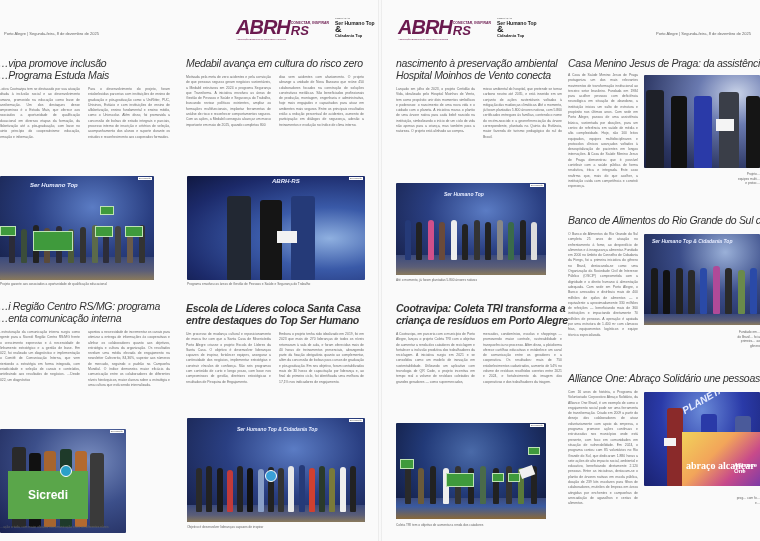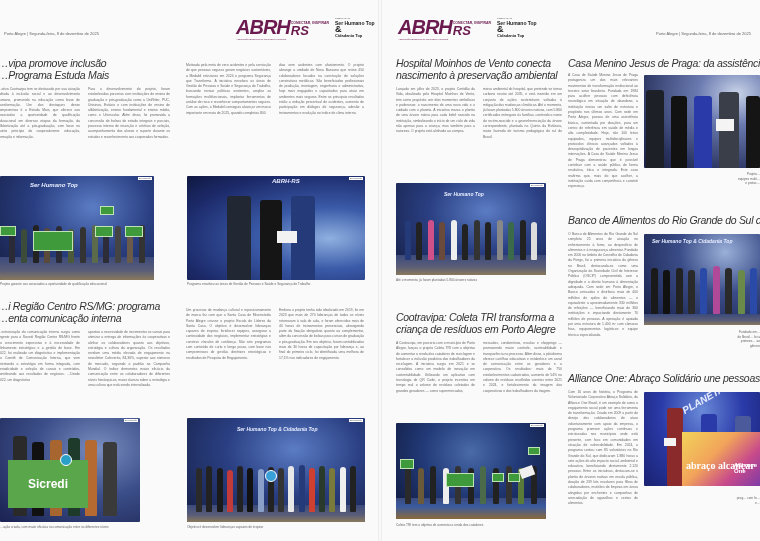--- a/index.html
+++ b/index.html
@@ -107,20 +107,21 @@
       <div class="flag" style="left:0px; top:50px; width:16px; height:10px;"></div>
       <div class="flag" style="left:95px; top:50px; width:18px; height:11px;"></div>
       <div class="flag" style="left:125px; top:50px; width:18px; height:11px;"></div>
       <div class="flag" style="left:100px; top:30px; width:14px; height:9px;"></div>
       <div class="credit" style="right:2px; top:1px;">Divulgação</div>
     </div>
     <div class="caption" style="left:0; top:282px;">Projeto garante aos associados a oportunidade de qualificação educacional</div>
 
     <div class="article" style="left:186px; top:57px; width:178px;">
       <div class="headline">
+        <div>Medabil avança em cultura do risco zero</div>
       </div>
       <div class="body-cols" style="height:78px;">
         <div class="col">Motivada pela meta de zero acidentes e pela convicção de que pessoas seguras geram negócios sustentáveis, a Medabil estruturou em 2024 o programa Segurança que Transforma. A iniciativa envolveu as áreas de Gestão de Pessoas e Saúde e Segurança do Trabalho, buscando revisar políticas existentes, ampliar as formações multifuncionais, implantar ferramentas de análise de risco e reconhecer comportamentos seguros. Com as ações, a Medabil conseguiu alcançar um marco importante em maio de 2025, quando completou 800</div>
         <div class="col">dias sem acidentes com afastamento. O projeto abrange a unidade de Nova Bassano que reúne 450 colaboradores focados na construção de soluções construtivas metálicas. São beneficiados profissionais de produção, montagem, engenharia e administrativo, hoje mais engajados e capacitados para atuar em ambientes mais seguros. Entre os principais resultados estão a redução percentual de acidentes, aumento de participação em diálogos de segurança, adesão a treinamentos e evolução no índice de clima interno.</div>
       </div>
     </div>
     <div class="photo" style="left:187px; top:176px; width:178px; height:104px;">
       <div class="stage-bg" style="background:radial-gradient(ellipse at 80% 60%, #8fb0e0 0%, #3a5aa8 35%, #1c2a6a 75%, #101840 100%);"></div>
       <div class="stage-text" style="left:85px; top:2px;">ABRH-RS</div>
       <div class="people" style="left:40px; right:50px; bottom:0; height:80%; justify-content:space-between;">
@@ -136,40 +137,42 @@
     <div class="article" style="left:-2px; top:300px; width:172px;">
       <div class="headline bold" style="font-weight:normal;">
         <div>…i Região Centro RS/MG: programa</div>
         <div>…enta comunicação interna</div>
       </div>
       <div class="body-cols" style="height:80px;">
         <div class="col">…estruturação da comunicação interna surgiu como urgente para a Sicredi Região Centro RS/MG frente ao crescimento expressivo e à necessidade de alinhamento estratégico e a gestão de base. Em 2022, foi realizado um diagnóstico e implementação do Comitê de Comunicação Interna, que vem orientando a estratégia em forma integrada, com periodicidade e seleção de canais e conteúdos, contribuindo aos resultados de negócios. …Desde 2022, um diagnóstico</div>
         <div class="col">apontou a necessidade de incrementar os canais para otimizar a entrega de informações às cooperativas e alinhar os colaboradores quanto aos objetivos, estratégia e cultura da organização. Os resultados revelam uma média elevada de engajamento na newsletter Cafeverito, 84,36%, superior aos números de mercado, seguindo o padrão na Campanha Mundial. O índice demonstra maior eficácia da comunicação entre os colaboradores de diferentes níveis hierárquicos, maior clareza sobre a estratégia e uma cultura que está sendo internalizada.</div>
       </div>
     </div>
-    <div class="photo" style="left:0; top:418px; width:140px; height:104px;">
+    <div class="photo" style="left:0; top:429px; width:126px; height:104px;">
       <div class="stage-bg" style="background:radial-gradient(ellipse at 70% 30%, #7a8ec0 0%, #3c4f8a 45%, #1a2250 100%);"></div>
       <div class="people" style="left:10px; right:20px; bottom:6px; height:80%; justify-content:space-around;">
         <div class="person" style="width:14px; height:80px; background:#2a2a2a;"></div>
         <div class="person" style="width:12px; height:74px; background:#111;"></div>
         <div class="person" style="width:12px; height:76px; background:#a7652f;"></div>
         <div class="person" style="width:12px; height:78px; background:#1e3a2a;"></div>
         <div class="person" style="width:12px; height:76px; background:#b46a30;"></div>
         <div class="person" style="width:14px; height:74px; background:#3a3a3a;"></div>
       </div>
       <div class="flag" style="left:8px; top:42px; width:80px; height:48px; background:#5aa64a; border:none; display:flex; align-items:center; justify-content:center;">
         <span style="color:#fff; font-weight:bold; font-size:12px;">Sicredi</span>
       </div>
       <div style="position:absolute; left:60px; top:36px; width:12px; height:12px; border-radius:50%; background:#2aa0c8; border:1px solid #fff;"></div>
       <div class="credit" style="right:2px; top:1px;">Divulgação</div>
     </div>
     <div class="caption" style="left:0; top:525px;">…ação criada, com maior eficácia na comunicação entre os diferentes níveis</div>
 
     <div class="article" style="left:186px; top:302px; width:178px;">
       <div class="headline" style="font-weight:bold;">
+        <div>Escola de Líderes coloca Santa Casa</div>
+        <div>entre destaques do Top Ser Humano</div>
       </div>
       <div class="body-cols" style="height:82px;">
         <div class="col">Um processo de mudança cultural e reposicionamento de marca fez com que a Santa Casa de Misericórdia Porto Alegre criasse o projeto Escola de Líderes da Santa Casa. O objetivo é desenvolver lideranças capazes de inspirar, fortalecer equipes, assegurar a continuidade dos negócios, implementar estratégias e construir vínculos de confiança. São seis programas com conteúdo de curto e longo prazo, com base nos compromissos de gestão, diretrizes estratégicas e resultados de Pesquisa de Engajamento.</div>
         <div class="col">Embora o projeto tenha sido idealizado em 2019, foi em 2023 que mais de 270 lideranças de todos os níveis retornaram à sala de aula, e foram oferecidas mais de 40 horas de treinamentos presenciais, abrangendo parte da fixação obrigatória quanto ao complementar, além da concessão de bolsas para cursos de graduação e pós-graduação. Em seu objetivo, foram contabilizadas mais de 30 horas de capacitação por liderança e, ao final do primeiro ciclo, foi identificada uma melhora de 17,1% nos indicadores de engajamento.</div>
       </div>
     </div>
     <div class="photo" style="left:187px; top:418px; width:178px; height:104px;">
       <div class="stage-bg"></div>
       <div class="floor" style="height:16%;"></div>
       <div class="stage-text" style="left:50px; top:8px; font-size:5px;">Ser Humano Top &amp; Cidadania Top</div>
@@ -213,22 +216,22 @@
         <span class="t2">Ser Humano Top</span>
         <span class="amp">&amp;</span>
         <span class="t3">Cidadania Top</span>
       </div>
     </div>
 
     <div class="dateline" style="left:276px;">Porto Alegre | Segunda-feira, 8 de dezembro de 2025</div>
 
     <div class="article" style="left:16px; top:57px; width:166px;">
       <div class="headline">
+        <div>nascimento à preservação ambiental</div>
         <div>Hospital Moinhos de Vento conecta</div>
-        <div>nascimento à preservação ambiental</div>
       </div>
       <div class="body-cols" style="height:84px;">
         <div class="col">Lançado em julho de 2023, o projeto Certidão da Vida, idealizado pelo Hospital Moinhos de Vento, tem como propósito unir dois momentos simbólicos e poderosos: o nascimento de uma nova vida e o cuidado com o planeta. A iniciativa marca o plantio de uma árvore nativa para cada bebê nascido na instituição, simbolizando o início de um ciclo de vida não apenas para a criança, mas também para a natureza. O projeto está alinhado ao compro-</div>
         <div class="col">misso ambiental do hospital, que pretende se tornar carbono neutro até 2035, e está inserido em um conjunto de ações sustentáveis voltadas à mitigação das mudanças climáticas. Até o momento, já foram plantadas 5.800 árvores nativas, com 5.860 certificados entregues às famílias, contendo o nome do recém-nascido e a georreferenciação da árvore correspondente, plantada na Quinta da Estância, maior fazenda de turismo pedagógico do sul do Brasil.</div>
       </div>
     </div>
     <div class="photo" style="left:16px; top:183px; width:150px; height:92px;">
       <div class="stage-bg"></div>
       <div class="floor"></div>
       <div class="stage-text" style="left:48px; top:8px; font-size:5px;">Ser Humano Top</div>
@@ -244,21 +247,21 @@
         <div class="person" style="height:40px;background:#888"></div>
           <div class="person" style="height:38px;background:#3a6a4a"></div>
         <div class="person" style="height:40px;background:#222"></div>
           <div class="person" style="height:38px;background:#ddd"></div>
       </div>
       <div class="credit" style="right:2px; top:1px;">Divulgação</div>
     </div>
     <div class="caption" style="left:16px; top:278px;">Até o momento, já foram plantadas 5.800 árvores nativas</div>
 
     <div class="article" style="left:16px; top:302px; width:166px;">
-      <div class="headline" style="font-weight:normal;margin-top:9px;">
+      <div class="headline" style="font-weight:bold;">
         <div>Cootravipa: Coleta TRI transforma a</div>
         <div>criança de resíduos em Porto Alegre</div>
       </div>
       <div class="body-cols" style="height:80px;">
         <div class="col">A Cootravipa, em parceria com o município de Porto Alegre, lançou o projeto Coleta TRI com o objetivo de aumentar a renda dos catadores de reciclagem e fortalecer a inclusão produtiva dos trabalhadores da reciclagem. A iniciativa surgiu em 2021 e se consolidou como um modelo de inovação em sustentabilidade. Utilizando um aplicativo com tecnologia de QR Code, o projeto incentiva em tempo real o volume de resíduos coletados de grandes geradores — como supermercados,</div>
         <div class="col">mercados, condomínios, escolas e shoppings — promovendo maior controle, rastreabilidade e transparência no processo. Além disso, a plataforma oferece cartilhas educativas e estabelece um canal de comunicação entre os geradores e a cooperativa. Os resultados: mais de 750 estabelecimentos cadastrados, aumento de 54% no volume de resíduos recolhidos corretos entre 2021 e 2024, e fortalecimento da imagem das cooperativas e dos trabalhadores da triagem.</div>
       </div>
     </div>
     <div class="photo" style="left:16px; top:423px; width:150px; height:96px;">
       <div class="stage-bg" style="background:radial-gradient(ellipse at 50% 30%, #4a6aa8 0%, #223a78 45%, #0e1534 100%);"></div>

